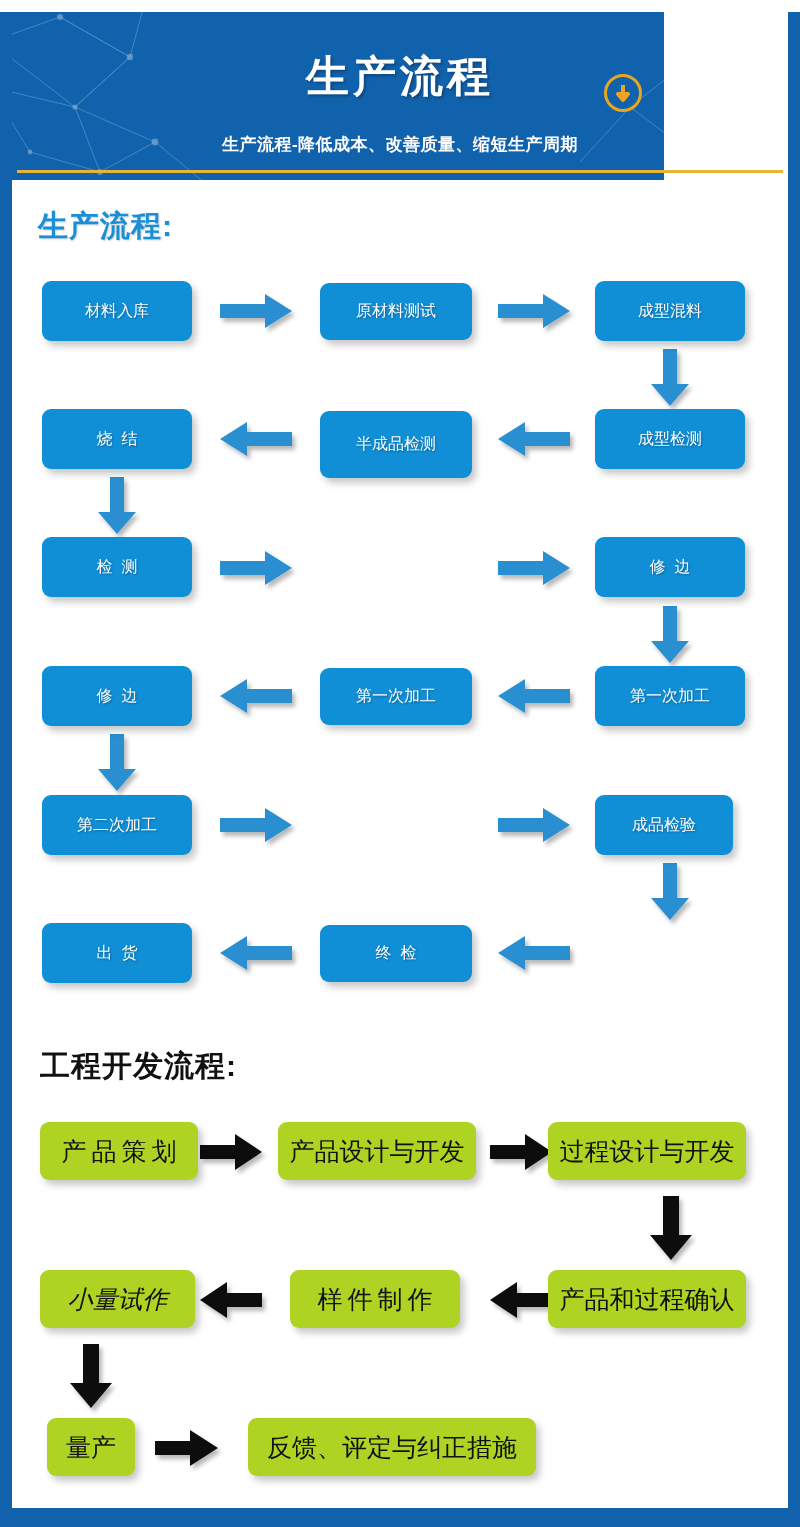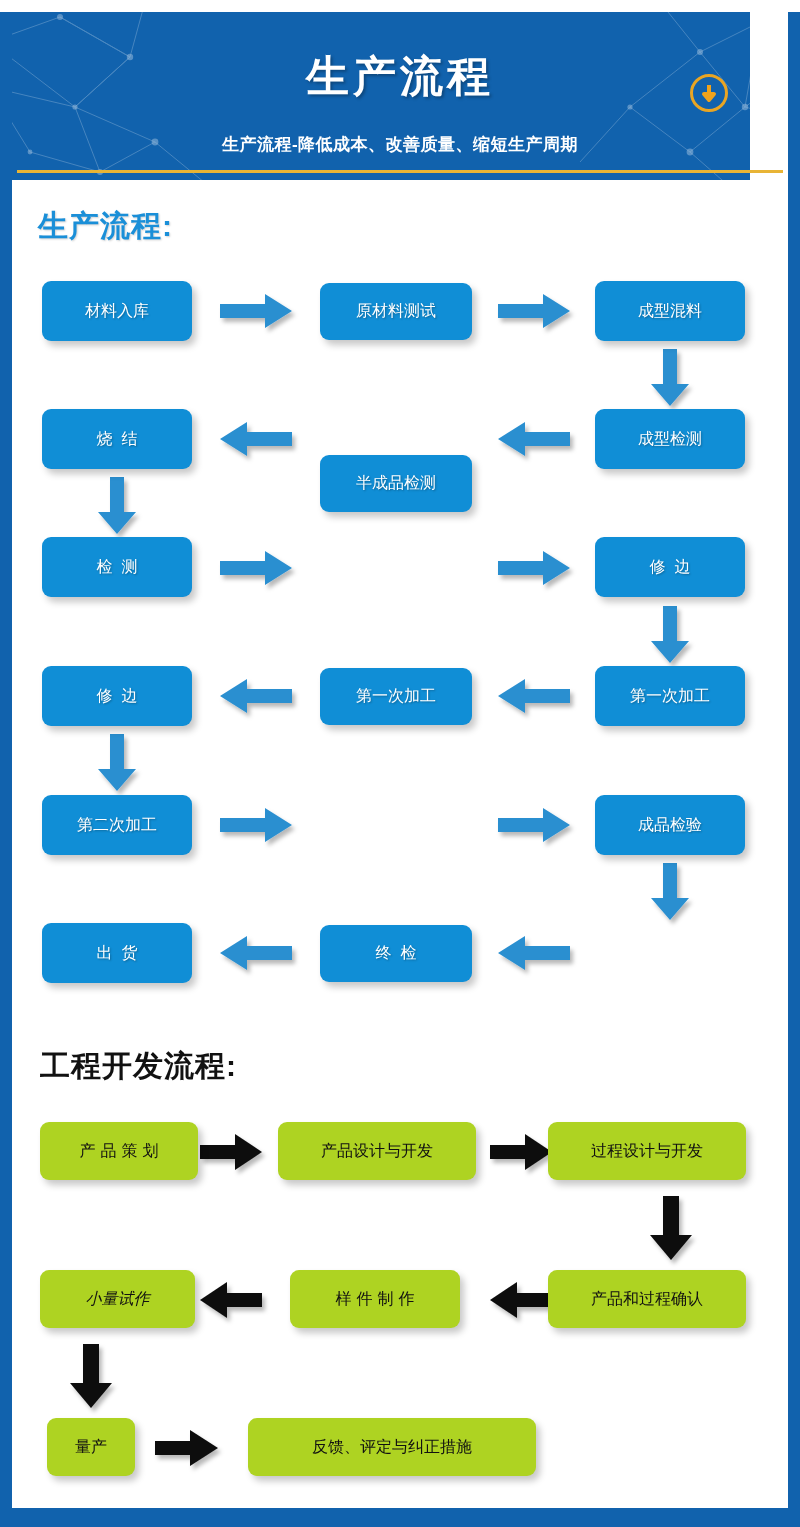--- a/index.html
+++ b/index.html
@@ -12,21 +12,21 @@
     position: relative;
     width: 800px; height: 1527px;
     overflow: hidden;
     background: #ffffff;
   }
 
   
   #header {
     position: absolute;
     left: 0; top: 12px;
-    width: 750px; height: 168px;
+    width: 664px; height: 168px;
     background: #1162ad;
     overflow: hidden;
   }
   #header-net {
     position: absolute; left: 0; top: 0;
     width: 800px; height: 168px;
     opacity: 0.55;
     pointer-events: none;
   }
   #header-title {
@@ -111,21 +111,21 @@
   .node.blue {
     background: #108ed6;
     color: #ffffff;
     font-size: 16px;
     font-weight: normal;
     text-shadow: 1px 1px 2px rgba(0,0,0,0.30);
   }
   .node.green {
     background: #aed322;
     color: #111111;
-    font-size: 16px;
+    font-size: 25px;
     font-weight: normal;
   }
   .sp1 { letter-spacing: 9px; text-indent: 9px; }
   .sp2 { letter-spacing: 5px; text-indent: 5px; }
 
   
   #arrow-layer {
     position: absolute; left: 0; top: 0;
     width: 800px; height: 1527px;
     pointer-events: none;
@@ -244,21 +244,21 @@
   <div class="node blue" style="left:320px; top:283px; width:152px; height:57px;">
     <span>原材料测试</span>
   </div>
   <div class="node blue" style="left:595px; top:281px; width:150px; height:60px;">
     <span>成型混料</span>
   </div>
 
   <div class="node blue" style="left:595px; top:409px; width:150px; height:60px;">
     <span>成型检测</span>
   </div>
-  <div class="node blue" style="left:320px; top:411px; width:152px; height:57px;margin-top:44px;">
+  <div class="node blue" style="left:320px; top:411px; width:152px; height:67px;">
     <span>半成品检测</span>
   </div>
   <div class="node blue sp1" style="left:42px; top:409px; width:150px; height:60px;">
     <span>烧结</span>
   </div>
 
   <div class="node blue sp1" style="left:42px; top:537px; width:150px; height:60px;">
     <span>检测</span>
   </div>
   <div class="node blue sp1" style="left:595px; top:537px; width:150px; height:60px;">
@@ -271,21 +271,21 @@
   <div class="node blue" style="left:320px; top:668px; width:152px; height:57px;">
     <span>第一次加工</span>
   </div>
   <div class="node blue sp1" style="left:42px; top:666px; width:150px; height:60px;">
     <span>修边</span>
   </div>
 
   <div class="node blue" style="left:42px; top:795px; width:150px; height:60px;">
     <span>第二次加工</span>
   </div>
-  <div class="node blue" style="left:595px; top:795px; width:150px; height:60px;">
+  <div class="node blue" style="left:595px; top:795px; width:138px; height:60px;">
     <span>成品检验</span>
   </div>
 
   <div class="node blue sp1" style="left:320px; top:925px; width:152px; height:57px;">
     <span>终检</span>
   </div>
   <div class="node blue sp1" style="left:42px; top:923px; width:150px; height:60px;">
     <span>出货</span>
   </div>
 

